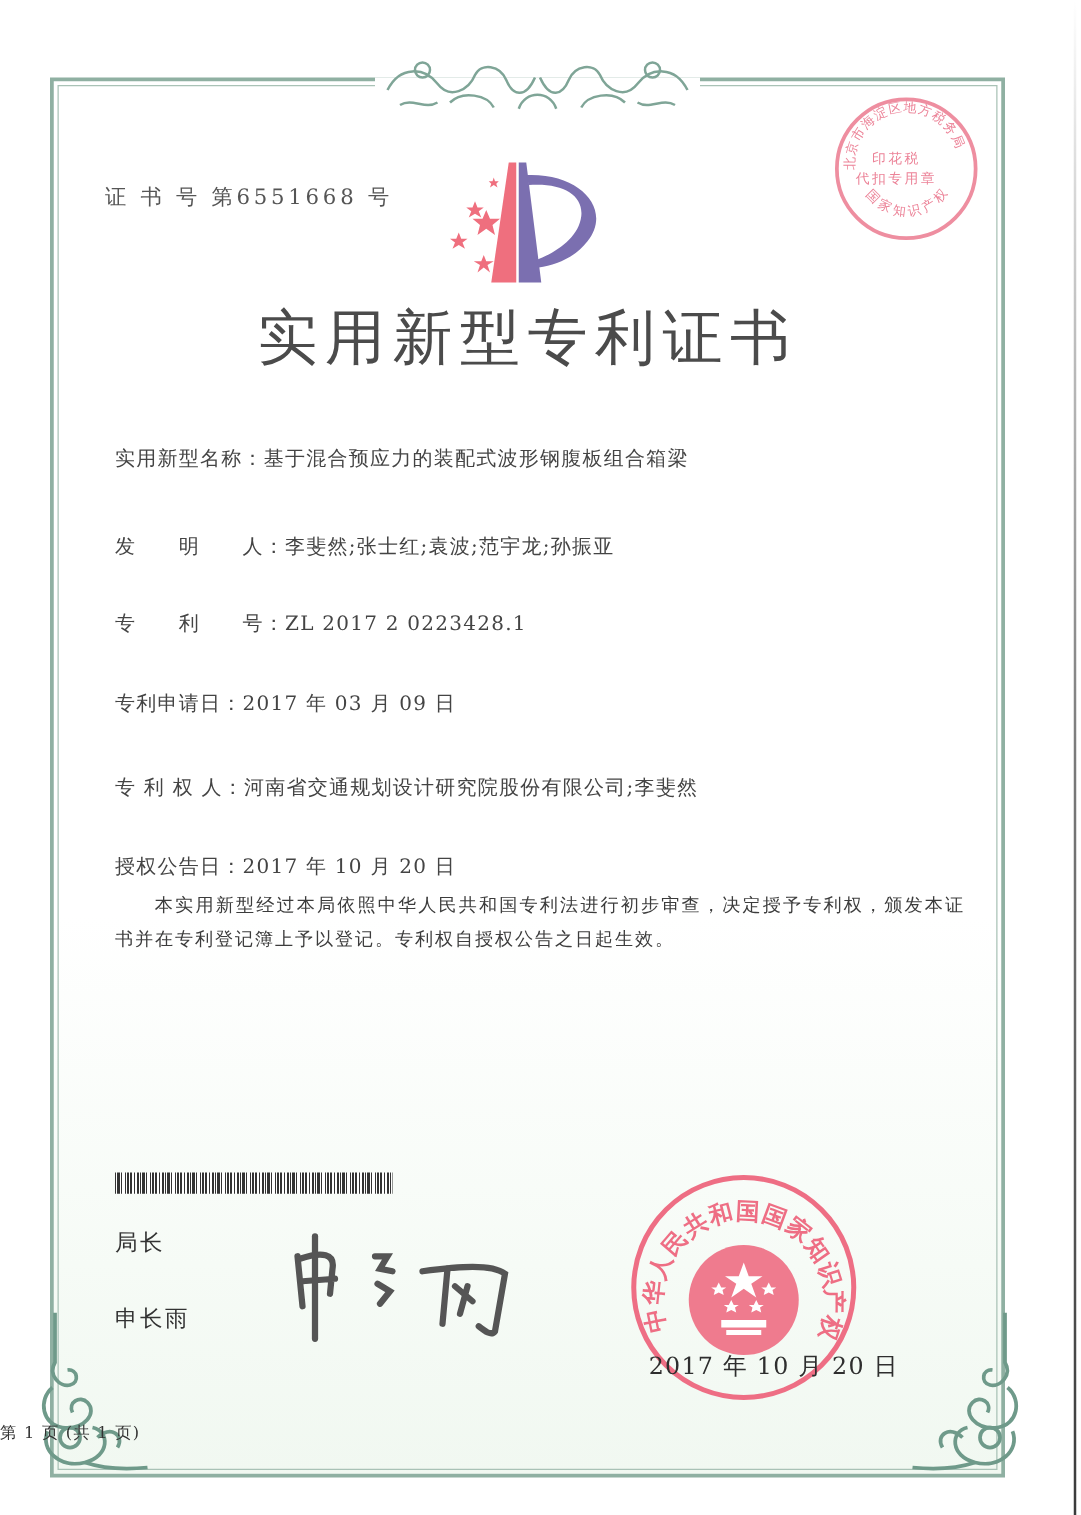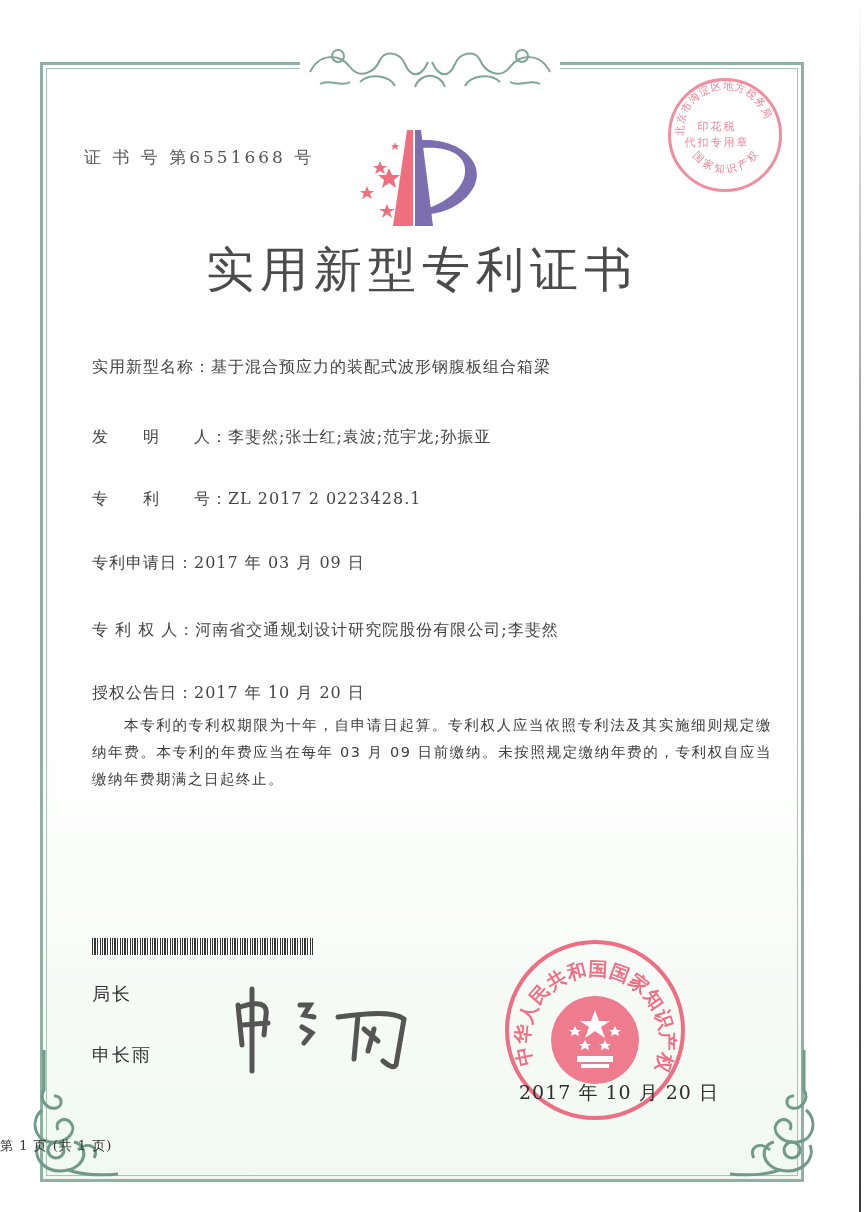--- a/index.html
+++ b/index.html
@@ -183,21 +183,21 @@
   <span class="lbl">专利申请日：</span><span>2017 年 03 月 09 日</span>
 </div>
 <div class="field" style="top:620px;">
   <span class="lbl">专 利 权 人：</span><span>河南省交通规划设计研究院股份有限公司;李斐然</span>
 </div>
 <div class="field" style="top:683px;">
   <span class="lbl">授权公告日：</span><span>2017 年 10 月 20 日</span>
 </div>
 
 <div class="body-text" style="top:712px;">
-  <p>本专利的专利权期限为十年，自申请日起算。专利权人应当依照专利法及其实施细则规定缴纳年费。本专利的年费应当在每年 03 月 09 日前缴纳。未按照规定缴纳年费的，专利权自应当缴纳年费期满之日起终止。</p>
+  <p>本实用新型经过本局依照中华人民共和国专利法进行初步审查，决定授予专利权，颁发本证书并在专利登记簿上予以登记。专利权自授权公告之日起生效。</p>
 </div>
 
 <div class="barcode"></div>
 
 <div class="director-title" style="top:982px;text-align:right;">局长</div>
 <div class="director-name" style="top:1043px;">申长雨</div>
 
 <div class="signature">
   <svg width="200" height="90" viewBox="0 0 200 90">
     <g fill="none" stroke="#555" stroke-width="5" stroke-linecap="round">

